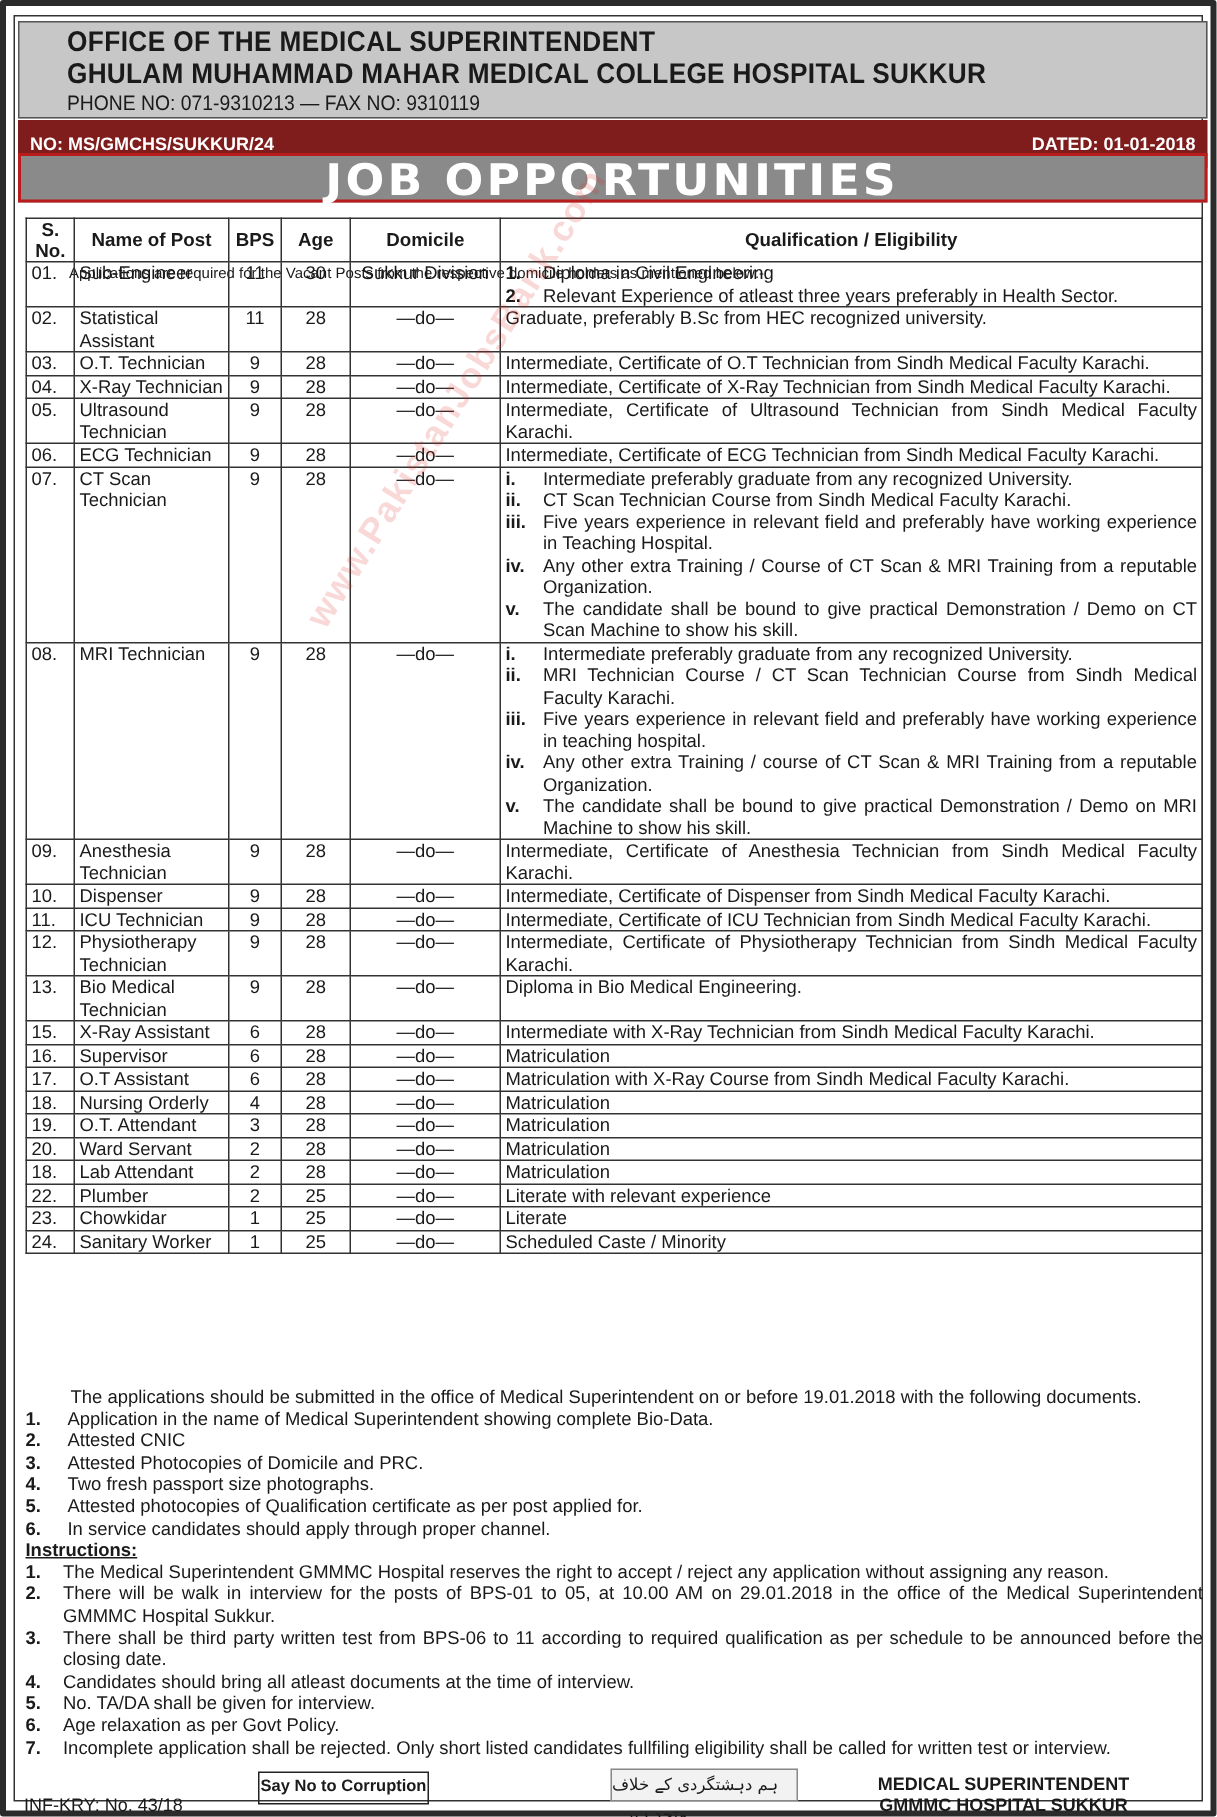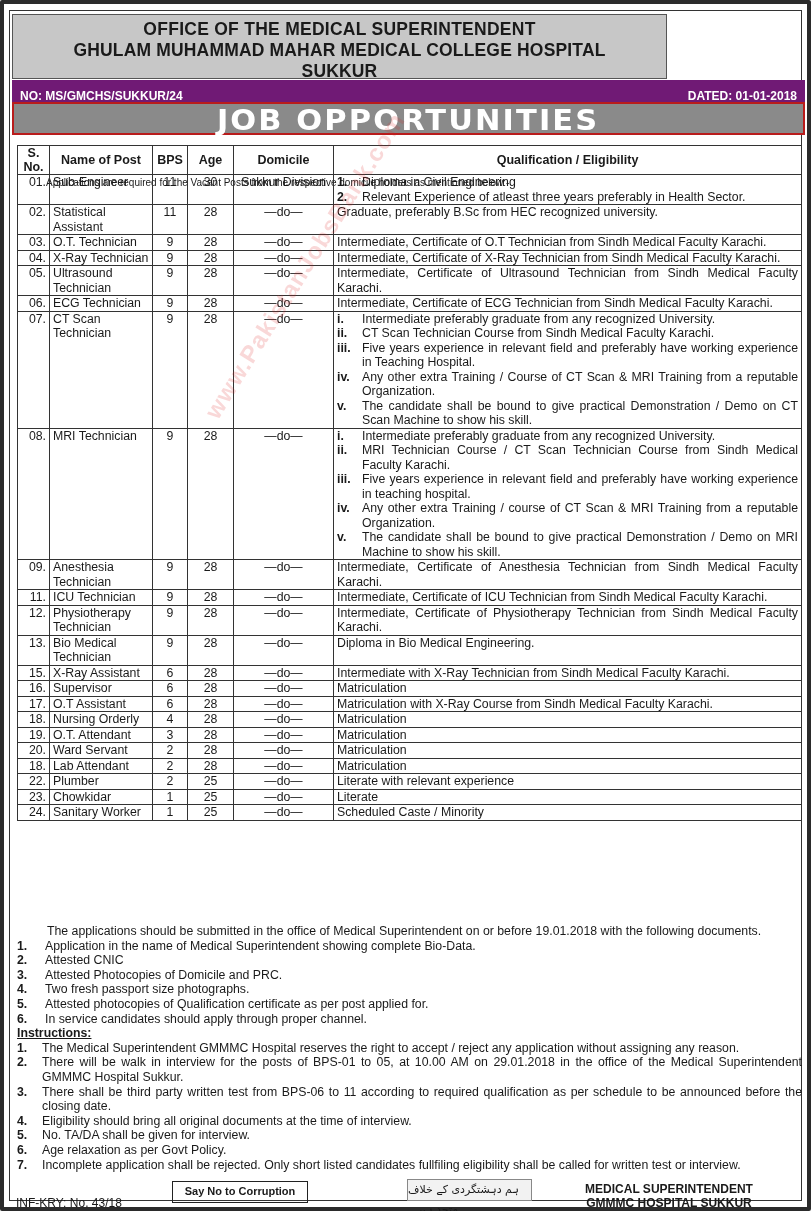--- a/index.html
+++ b/index.html
@@ -4,29 +4,29 @@
 <style>
   * { box-sizing: border-box; margin: 0; padding: 0; }
   html, body { width: 811px; height: 1211px; background: #fff; overflow: hidden; }
   body { font-family: "Liberation Sans", sans-serif; color: #1a1a1a; }
   .page {
     position: absolute; left: 0; top: 0; width: 811px; height: 1211px;
     border: 4px solid #2b2b2b; border-radius: 2px; background: #fff;
   }
   .inner { position: absolute; left: 5px; top: 6px; right: 5px; bottom: 6px; border: 1.5px solid #333; }
   .head-box {
-    position: absolute; left: 8px; top: 10px; width: 655px; height: 65px;
-    background: #c7c7c7; border: 1px solid #555; text-align: center;
+    position: absolute; left: 8px; top: 10px; width: 793px; height: 65px;
+    background: #c7c7c7; border: 1px solid #555; text-align: left;
   }
   .head-line1 { font-weight: bold; font-size: 19px; line-height: 20px; margin-top: 4px; letter-spacing: 0.3px; transform: scaleX(0.92); }
   .head-line2 { font-weight: bold; font-size: 19px; line-height: 21px; letter-spacing: 0.2px; transform: scaleX(0.92); }
   .head-line3 { font-size: 14px; line-height: 17px; transform: scaleX(0.92); }
   .ref-bar {
     position: absolute; left: 8px; top: 76px; width: 793px; height: 20px;
-    background: #701a75; color: #fff; font-weight: bold; font-size: 12px;
+    background: #7f1d1d; color: #fff; font-weight: bold; font-size: 12px;
     display: flex; justify-content: space-between; align-items: center; padding: 16px 8px;
   }
   .title-bar {
     position: absolute; left: 8px; top: 98px; width: 793px; height: 33px;
     background: #8a8a8a; border: 2px solid #b91c1c; text-align: center;
   }
   .title-text {
     font-family: "DejaVu Sans", sans-serif; font-weight: bold; font-size: 29px; color: #fff;
     letter-spacing: 2px; line-height: 33px; transform: scaleX(1.05); display: inline-block;
   }
@@ -36,37 +36,37 @@
     border-collapse: collapse; font-size: 12.3px; line-height: 14.5px;
   }
   table.jobs th, table.jobs td { border: 1px solid #333; vertical-align: top; padding: 0 3px; }
   table.jobs th { font-weight: bold; vertical-align: middle; text-align: center; font-size: 12.5px; line-height: 14px; }
   th.c-sn { width: 32px; }
   th.c-name { width: 103px; }
   th.c-bps { width: 35px; }
   th.c-age { width: 46px; }
   th.c-dom { width: 100px; }
   td.center { text-align: center; }
-  td.sn { text-align: right; padding-left: 6px; }
+  td.sn { text-align: left; padding-left: 6px; }
   td.qual { text-align: justify; padding-left: 3px; padding-right: 3px; }
   .qlist { list-style: none; }
   .qlist li { display: flex; text-align: justify; }
   .qlist .mk { font-weight: bold; flex: 0 0 25px; }
   .qlist .tx { flex: 1; }
   .docs { position: absolute; left: 13px; top: 920px; width: 785px; font-size: 12.3px; line-height: 14.6px; }
   .docs .lead { padding-left: 30px; }
   .nlist { list-style: none; }
   .nlist li { display: flex; }
   .nlist .mk { font-weight: bold; flex: 0 0 28px; }
   .nlist .tx { flex: 1; text-align: justify; }
   .instr-title { font-weight: bold; text-decoration: underline; }
   .instr .mk { flex: 0 0 25px; }
   .footer-left { position: absolute; left: 12px; top: 1192px; font-size: 12px; }
   .corruption-box {
-    position: absolute; left: 168px; top: 1177px; width: 136px; height: 22px;
+    position: absolute; left: 168px; top: 1177px; width: 114px; height: 22px;
     border: 1.5px solid #222; font-weight: bold; font-size: 11px; text-align: center; line-height: 19px;
   }
   .urdu-box {
     position: absolute; left: 403px; top: 1175px; width: 125px; height: 22px;
     border: 1px solid #888; background: #f2f2f2; font-size: 11px; text-align: left; line-height: 20px;
     font-family: "DejaVu Sans", sans-serif;
   }
   .sign {
     position: absolute; left: 520px; top: 1178px; width: 290px; text-align: center;
     font-weight: bold; font-size: 12px; line-height: 14px;
@@ -235,20 +235,28 @@
         </tr>
         <tr>
           <td class="sn">09.</td>
           <td>Anesthesia Technician</td>
           <td class="center">9</td>
           <td class="center">28</td>
           <td class="center">—do—</td>
           <td class="qual">Intermediate, Certificate of Anesthesia Technician from Sindh Medical Faculty Karachi.</td>
         </tr>
         <tr>
+          <td class="sn">10.</td>
+          <td>Dispenser</td>
+          <td class="center">9</td>
+          <td class="center">28</td>
+          <td class="center">—do—</td>
+          <td class="qual">Intermediate, Certificate of Dispenser from Sindh Medical Faculty Karachi.</td>
+        </tr>
+        <tr>
           <td class="sn">11.</td>
           <td>ICU Technician</td>
           <td class="center">9</td>
           <td class="center">28</td>
           <td class="center">—do—</td>
           <td class="qual">Intermediate, Certificate of ICU Technician from Sindh Medical Faculty Karachi.</td>
         </tr>
         <tr>
           <td class="sn">12.</td>
           <td>Physiotherapy Technician</td>
@@ -385,21 +393,21 @@
         <li>
           <span class="mk">2.</span>
           <span class="tx">There will be walk in interview for the posts of BPS-01 to 05, at 10.00 AM on 29.01.2018 in the office of the Medical Superintendent GMMMC Hospital Sukkur.</span>
         </li>
         <li>
           <span class="mk">3.</span>
           <span class="tx">There shall be third party written test from BPS-06 to 11 according to required qualification as per schedule to be announced before the closing date.</span>
         </li>
         <li>
           <span class="mk">4.</span>
-          <span class="tx">Eligibility should bring all original documents at the time of interview.</span>
+          <span class="tx">Candidates should bring all atleast documents at the time of interview.</span>
         </li>
         <li>
           <span class="mk">5.</span>
           <span class="tx">No. TA/DA shall be given for interview.</span>
         </li>
         <li>
           <span class="mk">6.</span>
           <span class="tx">Age relaxation as per Govt Policy.</span>
         </li>
         <li>

